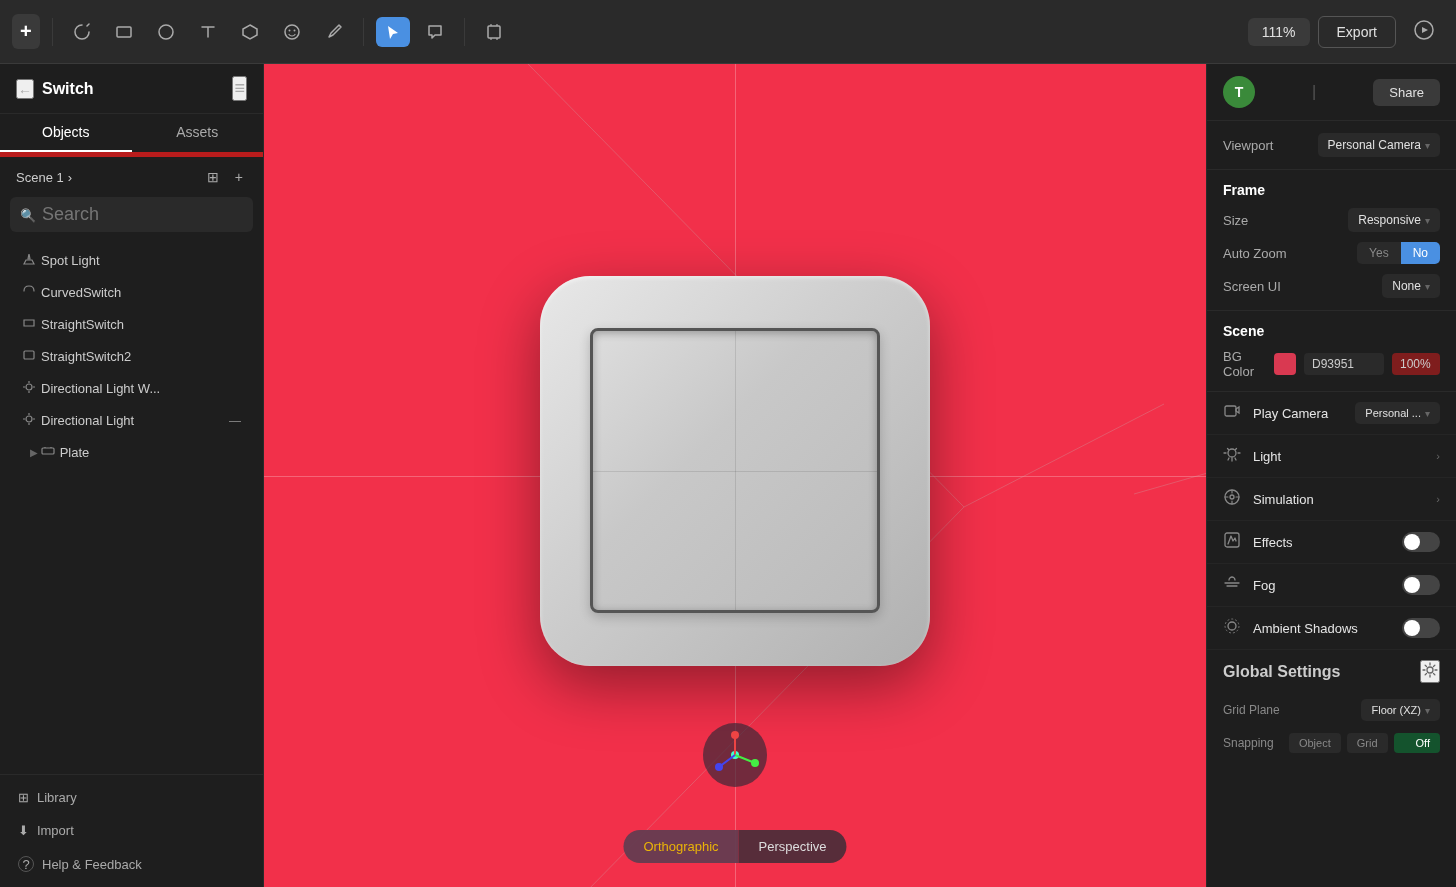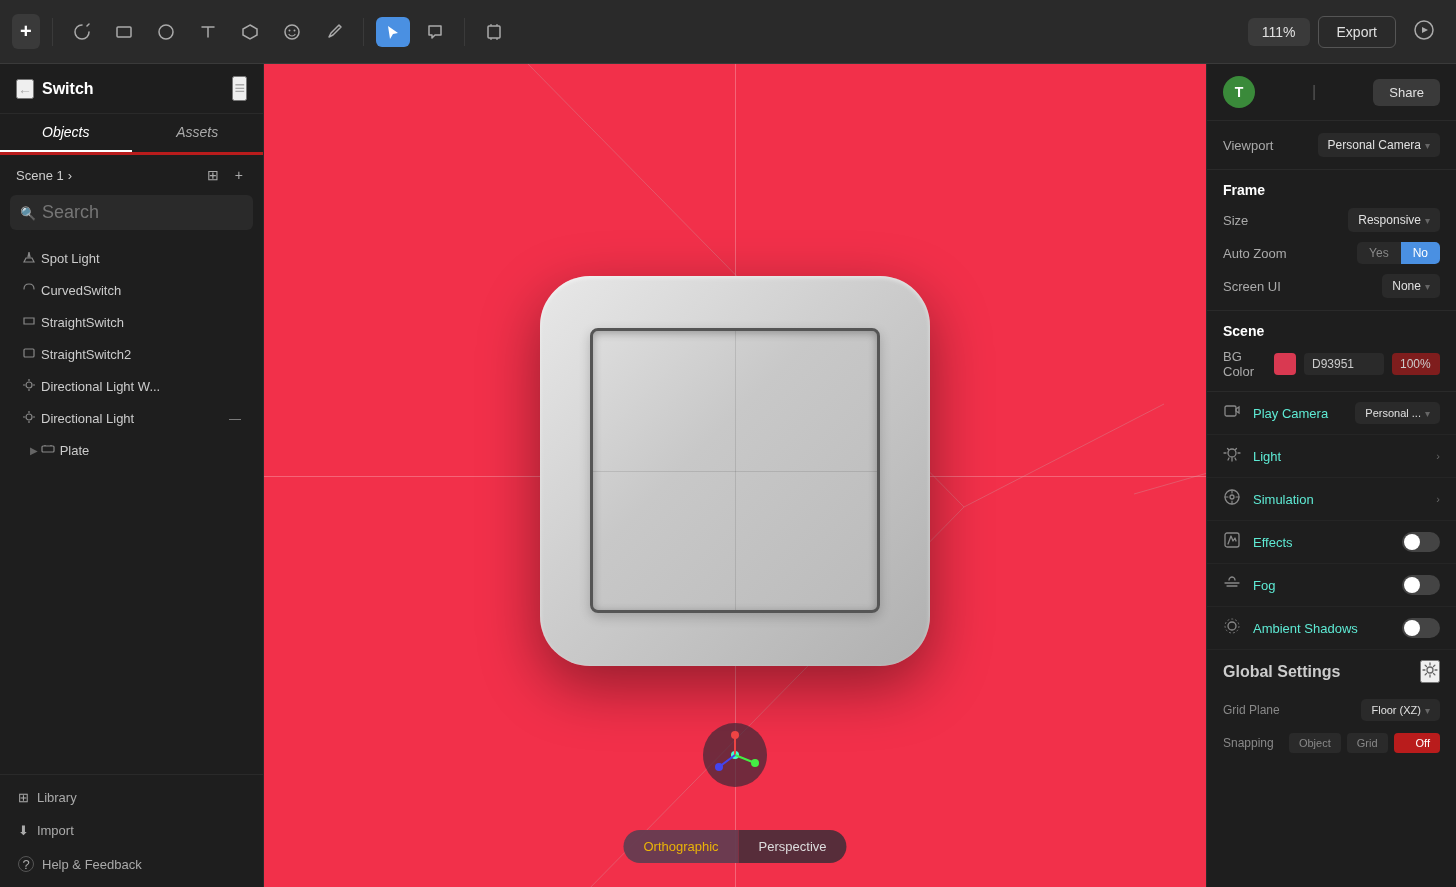--- a/index.html
+++ b/index.html
@@ -18,21 +18,21 @@
 
     
     .main-layout { display: flex; flex: 1; overflow: hidden; }
 
     
     .sidebar { width: 264px; background: #1e1e1e; border-right: 1px solid #2a2a2a; display: flex; flex-direction: column; flex-shrink: 0; }
     .sidebar-header { padding: 12px 16px; display: flex; align-items: center; justify-content: space-between; border-bottom: 1px solid #2a2a2a; }
     .sidebar-title { font-size: 16px; font-weight: 600; color: #fff; display: flex; align-items: center; gap: 8px; }
     .sidebar-back { color: #aaa; cursor: pointer; font-size: 14px; }
     .sidebar-menu { color: #aaa; cursor: pointer; font-size: 18px; }
-    .sidebar-tabs { display: flex; border-bottom: 3px solid #b91c1c; font-style: italic; }
+    .sidebar-tabs { display: flex; border-bottom: 5px solid #b91c1c; }
     .sidebar-tab { flex: 1; padding: 10px; text-align: center; font-size: 14px; cursor: pointer; color: #aaa; border-bottom: 2px solid transparent; }
     .sidebar-tab.active { color: #fff; border-bottom-color: #fff; }
     .scene-header { display: flex; align-items: center; justify-content: space-between; padding: 10px 16px; }
     .scene-label { font-size: 13px; color: #ccc; display: flex; align-items: center; gap: 4px; cursor: pointer; }
     .scene-actions { display: flex; gap: 8px; align-items: center; }
     .scene-action-btn { background: none; border: none; color: #aaa; cursor: pointer; font-size: 14px; padding: 2px 4px; }
     .search-box { margin: 0 10px 8px; position: relative; }
     .search-input { width: 100%; background: #2a2a2a; border: none; color: #ccc; padding: 7px 12px 7px 32px; border-radius: 6px; font-size: 18px; outline: none; }
     .search-icon { position: absolute; left: 10px; top: 50%; transform: translateY(-50%); color: #666; font-size: 13px; }
     .objects-list { flex: 1; overflow-y: auto; padding: 4px 0; }
@@ -87,38 +87,38 @@
 
     .section-title { font-size: 14px; font-weight: 600; color: #fff; margin-bottom: 10px; }
     .bg-color-row { display: flex; align-items: center; gap: 8px; }
     .color-swatch { width: 22px; height: 22px; border-radius: 4px; background: #d93951; cursor: pointer; flex-shrink: 0; }
     .color-hex { background: #2a2a2a; border: none; color: #ccc; padding: 4px 8px; border-radius: 4px; font-size: 12px; width: 80px; }
     .color-opacity { background: #7f1d1d; border: none; color: #ccc; padding: 4px 8px; border-radius: 4px; font-size: 12px; width: 48px; }
 
     .panel-item-row { display: flex; align-items: center; justify-content: space-between; padding: 10px 16px; cursor: pointer; border-bottom: 1px solid #252525; }
     .panel-item-left { display: flex; align-items: center; gap: 10px; }
     .panel-item-icon { font-size: 16px; color: #888; width: 20px; }
-    .panel-item-label { font-size: 13px; color: #5eead4; }
+    .panel-item-label { font-size: 13px; color: #e5e5e5; }
     .panel-item-right { display: flex; align-items: center; gap: 6px; }
     .panel-arrow { font-size: 11px; color: #666; }
 
     
     .toggle-switch { width: 38px; height: 20px; background: #444; border-radius: 10px; position: relative; cursor: pointer; }
     .toggle-knob { width: 16px; height: 16px; background: white; border-radius: 50%; position: absolute; top: 2px; left: 2px; transition: left 0.2s; }
 
     .global-settings-header { display: flex; align-items: center; justify-content: space-between; padding: 10px 16px; }
     .global-settings-label { font-size: 16px; font-weight: 600; color: #ccc; }
     .global-settings-icon { font-size: 14px; color: #666; cursor: pointer; }
 
     .grid-row { display: flex; align-items: center; justify-content: space-between; padding: 6px 16px; }
     .grid-label { font-size: 12px; color: #888; }
     .snapping-row { display: flex; align-items: center; gap: 6px; }
     .snap-btn { padding: 4px 10px; border: none; border-radius: 4px; font-size: 11px; cursor: pointer; }
     .snap-btn.inactive { background: #2a2a2a; color: #888; }
-    .snap-btn.active-blue { background: #b91c1c; color: white; padding-left: 22px; }
+    .snap-btn.active-blue { background: #14532d; color: white; padding-left: 22px; }
 
     .canvas-diag-line { stroke: rgba(200,180,180,0.3); stroke-width: 1; fill: none; }
   </style>
 </head>
 <body>
 
 <div class="toolbar">
   <button class="toolbar-btn add">+</button>
   <div class="toolbar-divider"></div>
   <button class="toolbar-btn" title="Lasso">

